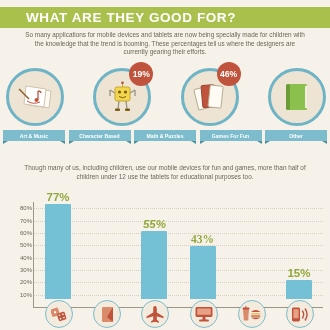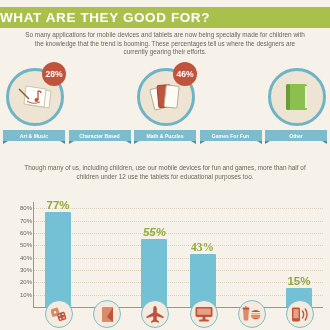--- a/index.html
+++ b/index.html
@@ -12,21 +12,21 @@
   .page{position:relative;width:330px;height:330px;}
 
   
   .header-band{
     position:absolute;left:0;top:7px;width:330px;height:21px;
     background:#a9c04c;
     display:flex;align-items:center;
   }
   .header-title{
     color:#ffffff;font-size:13.5px;font-weight:bold;
-    letter-spacing:.6px;padding-left:0;
+    letter-spacing:.6px;padding-left:26px;
     white-space:nowrap;
   }
 
   
   .intro{
     position:absolute;left:22px;top:31px;width:286px;
     text-align:center;font-size:6.4px;line-height:8.6px;color:#6a6759;
   }
 
   
@@ -87,21 +87,21 @@
   .axis-h{position:absolute;left:33px;top:119px;width:290px;height:1px;background:#9c9687;}
   .grid{position:absolute;left:34px;top:14px;width:289px;height:105px;}
   .grid-line{
     position:absolute;left:0;width:289px;height:0;
     border-top:1px dotted #d8cfbd;
   }
   .plot{
     position:absolute;left:34px;top:14px;width:289px;height:105px;
   }
   .bar-slot{
-    position:absolute;bottom:0;width:48px;height:105px;text-align:center;
+    position:absolute;bottom:8px;width:48px;height:105px;text-align:center;
   }
   .bar{
     position:absolute;bottom:0;left:10px;width:26px;
     background:#74c0d4;border-radius:1px 1px 0 0;
   }
   .bar-label{
     position:absolute;left:50%;transform:translateX(-50%);
     font-size:11.5px;font-weight:bold;color:#93a83c;
     white-space:nowrap;
   }
@@ -137,23 +137,42 @@
             <polygon points="12,6 33,9 31,26 10,23" fill="#fdfbf4" stroke="#cfc4ad" stroke-width="1"></polygon>
             <polygon points="8,4 28,7 26,25 6,22" fill="#ffffff" stroke="#cfc4ad" stroke-width="1"></polygon>
             <path d="M20 9 l0 9" stroke="#c0533c" stroke-width="1.3" fill="none"></path>
             <circle cx="18.5" cy="18" r="2" fill="#c0533c"></circle>
             <path d="M20 9 q3 0 3 2" stroke="#c0533c" stroke-width="1.3" fill="none"></path>
             <path d="M9 19 q6 4 13 1" stroke="#c0533c" stroke-width="1" fill="none"></path>
             <path d="M1 7 L11 17" stroke="#8b5a2b" stroke-width="1.4"></path>
           </svg>
         </span>
       </div>
-      <div class="cat-badge">28%</div>
     </div>
 
+    <div class="cat">
+      <div class="cat-disc">
+        <span>
+          <svg width="30" height="32" viewBox="0 0 30 32">
+            <rect x="8" y="6" width="15" height="14" rx="2" fill="#f2d64d" stroke="#c9a62f" stroke-width="1"></rect>
+            <circle cx="12.5" cy="11" r="1.6" fill="#7a5c12"></circle>
+            <circle cx="18.5" cy="11" r="1.6" fill="#7a5c12"></circle>
+            <path d="M12 15.5 q3.5 2.5 7 0" stroke="#7a5c12" stroke-width="1" fill="none"></path>
+            <path d="M15.5 6 L15.5 2" stroke="#c9a62f" stroke-width="1"></path>
+            <circle cx="15.5" cy="1.8" r="1.4" fill="#c0533c"></circle>
+            <path d="M8 12 L3 9 M3 9 L3 15" stroke="#9a9383" stroke-width="1.3" fill="none"></path>
+            <path d="M23 12 L28 9 M28 9 L28 15" stroke="#9a9383" stroke-width="1.3" fill="none"></path>
+            <path d="M12 20 L11 28 M19 20 L20 28" stroke="#9a9383" stroke-width="1.3" fill="none"></path>
+            <rect x="8" y="27.5" width="5" height="2.5" rx="1" fill="#7a5c12"></rect>
+            <rect x="18" y="27.5" width="5" height="2.5" rx="1" fill="#7a5c12"></rect>
+          </svg>
+        </span>
+      </div>
+      <div class="cat-badge">19%</div>
+    </div>
 
 
     <div class="cat">
       <div class="cat-disc">
         <span>
           <svg width="34" height="32" viewBox="0 0 34 32">
             <g transform="rotate(-14 17 16)">
               <rect x="3" y="5" width="13" height="21" rx="1.5" fill="#fdfbf4" stroke="#b8ab90" stroke-width="1"></rect>
             </g>
             <g transform="rotate(-5 17 16)">

